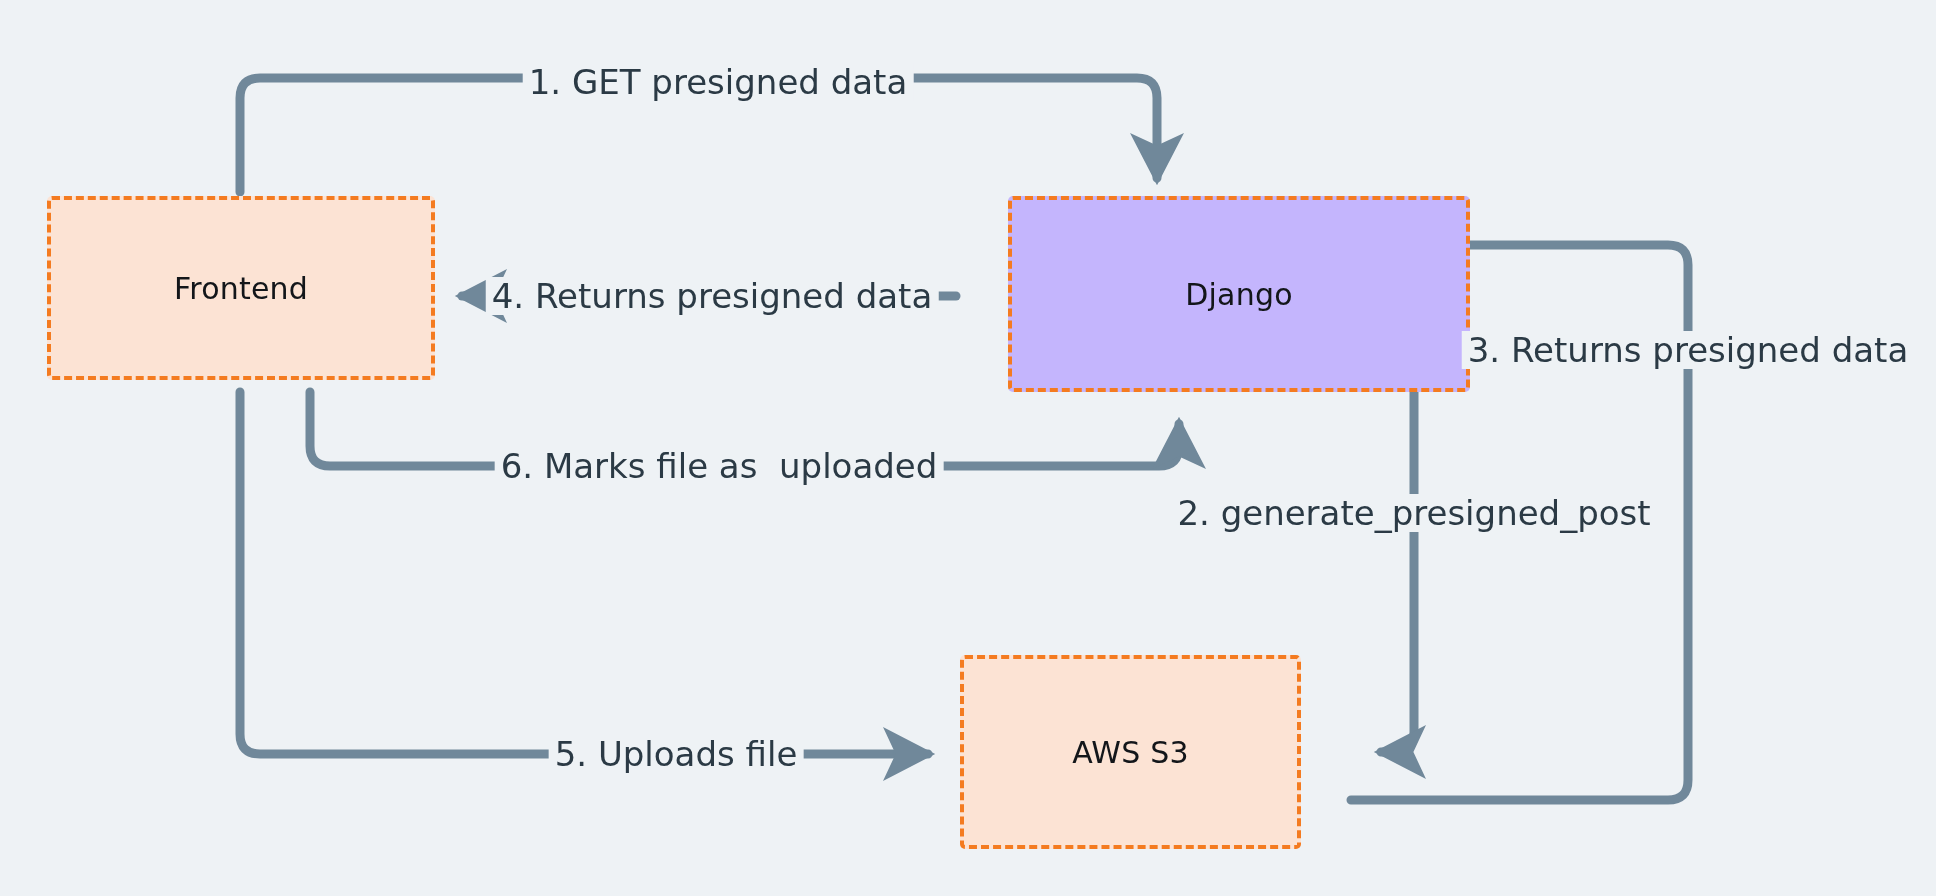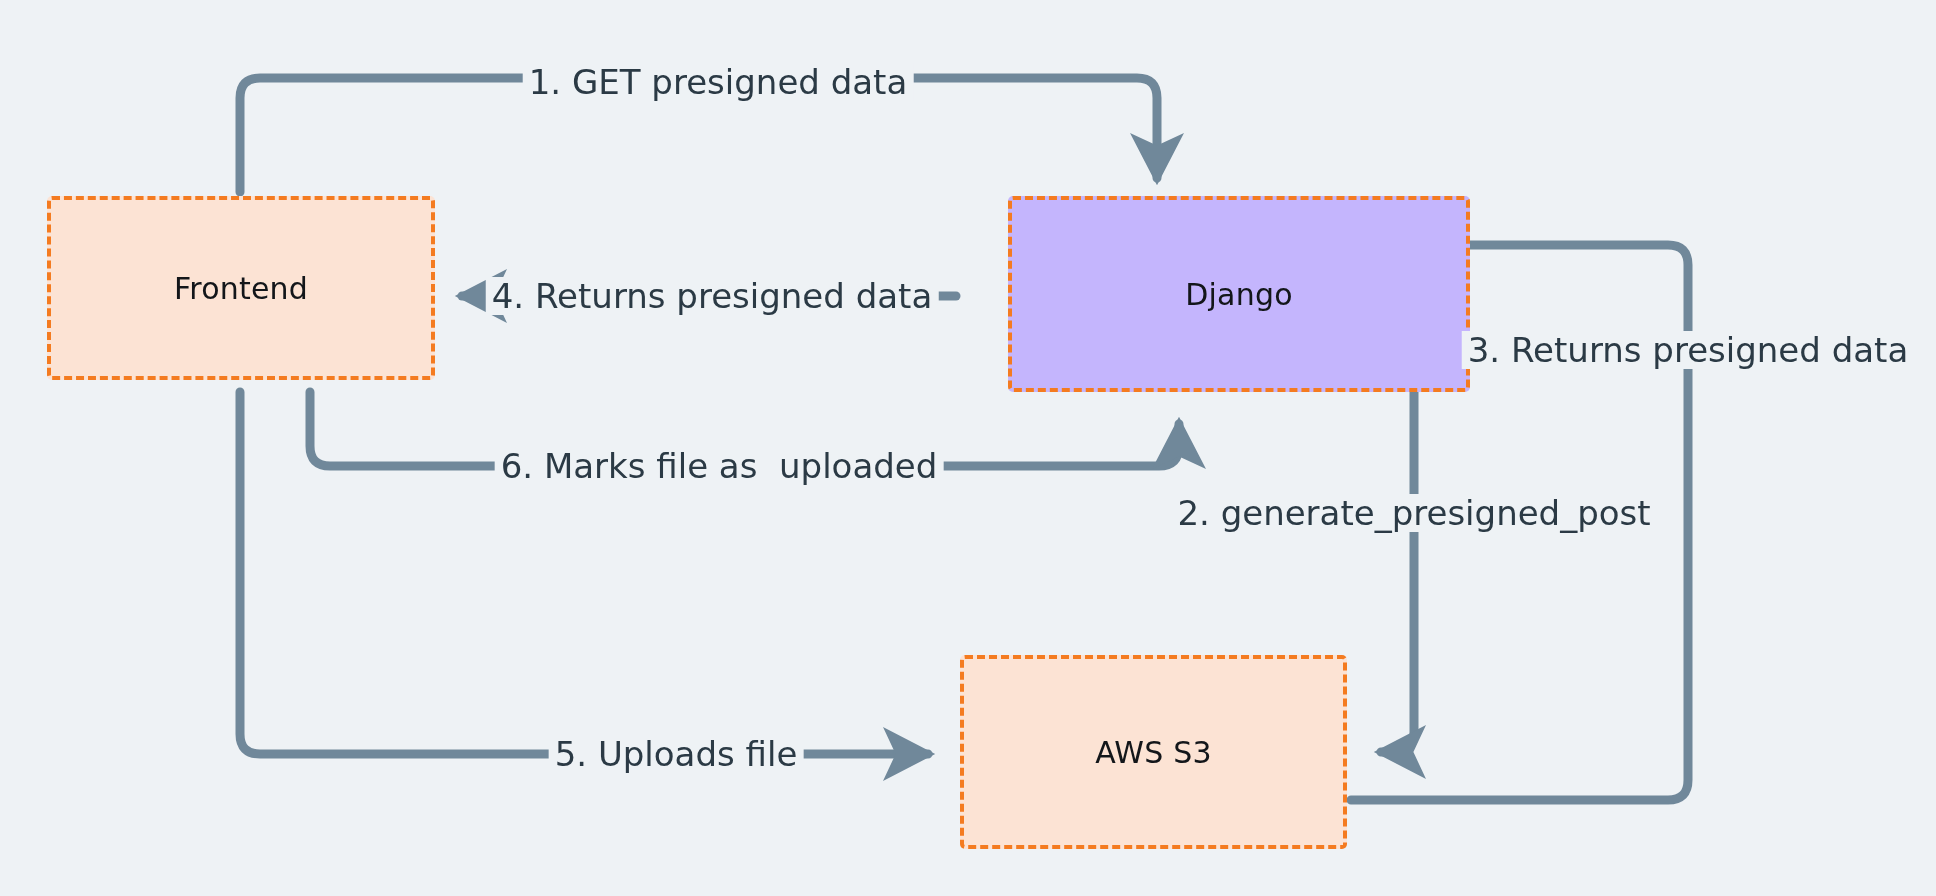--- a/index.html
+++ b/index.html
@@ -82,21 +82,21 @@
   </svg>
 
   <div class="node" style="left:47px; top:196px; width:388px; height:184px; background:#fce3d4; border-color:#f47b20;">
     <span class="node-label">Frontend</span>
   </div>
 
   <div class="node" style="left:960px; top:196px; width:462px; height:196px; background:#c4b5fd; border-color:#f47b20;margin-left:48px;">
     <span class="node-label">Django</span>
   </div>
 
-  <div class="node" style="left:960px; top:655px; width:387px; height:194px; background:#fce3d4; border-color:#f47b20;">
+  <div class="node" style="left:960px; top:655px; width:341px; height:194px; background:#fce3d4; border-color:#f47b20;">
     <span class="node-label">AWS S3</span>
   </div>
 
   <div class="edge-label" style="left:718px; top:82px;">1. GET presigned data</div>
 
   <div class="edge-label" style="left:1414px; top:513px;">2. generate_presigned_post</div>
 
   <div class="edge-label" style="left:1688px; top:350px;">3. Returns presigned data</div>
 
   <div class="edge-label" style="left:712px; top:296px;">4. Returns presigned data</div>

